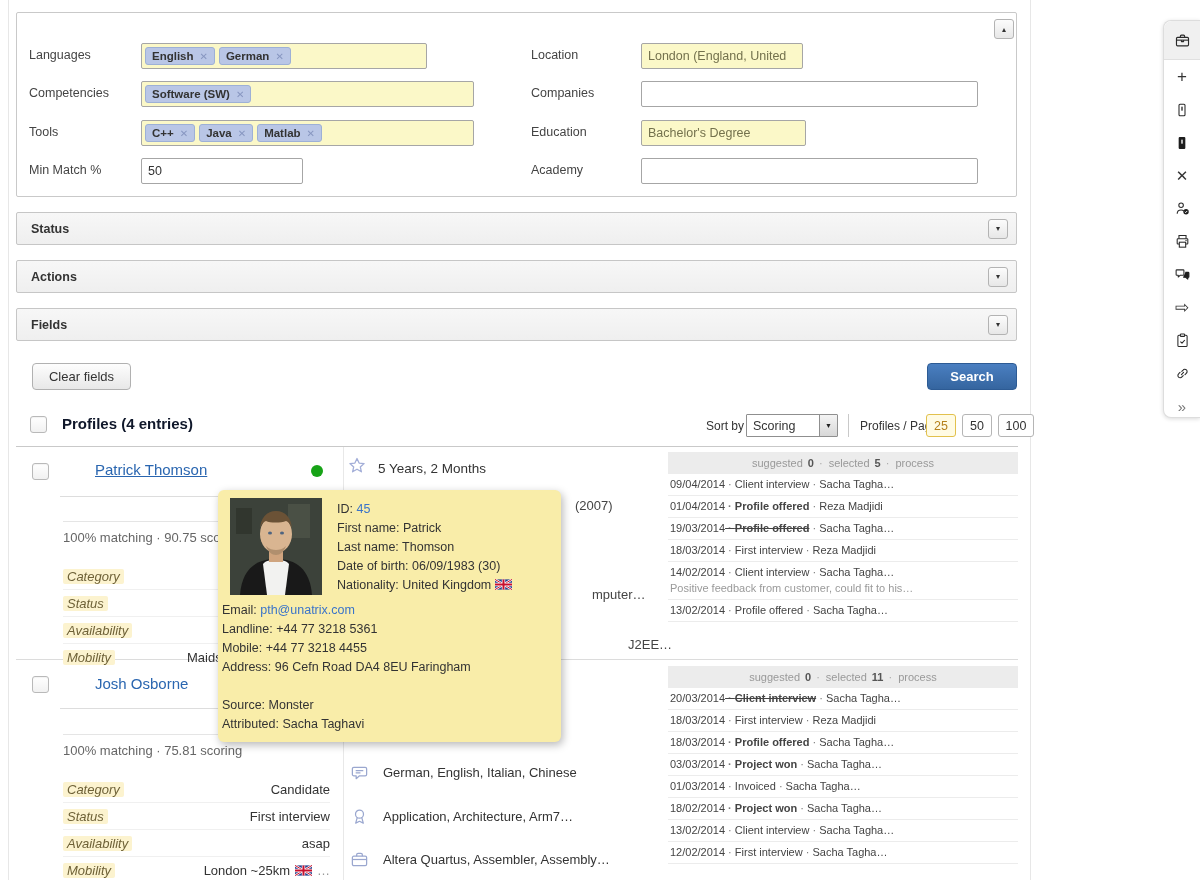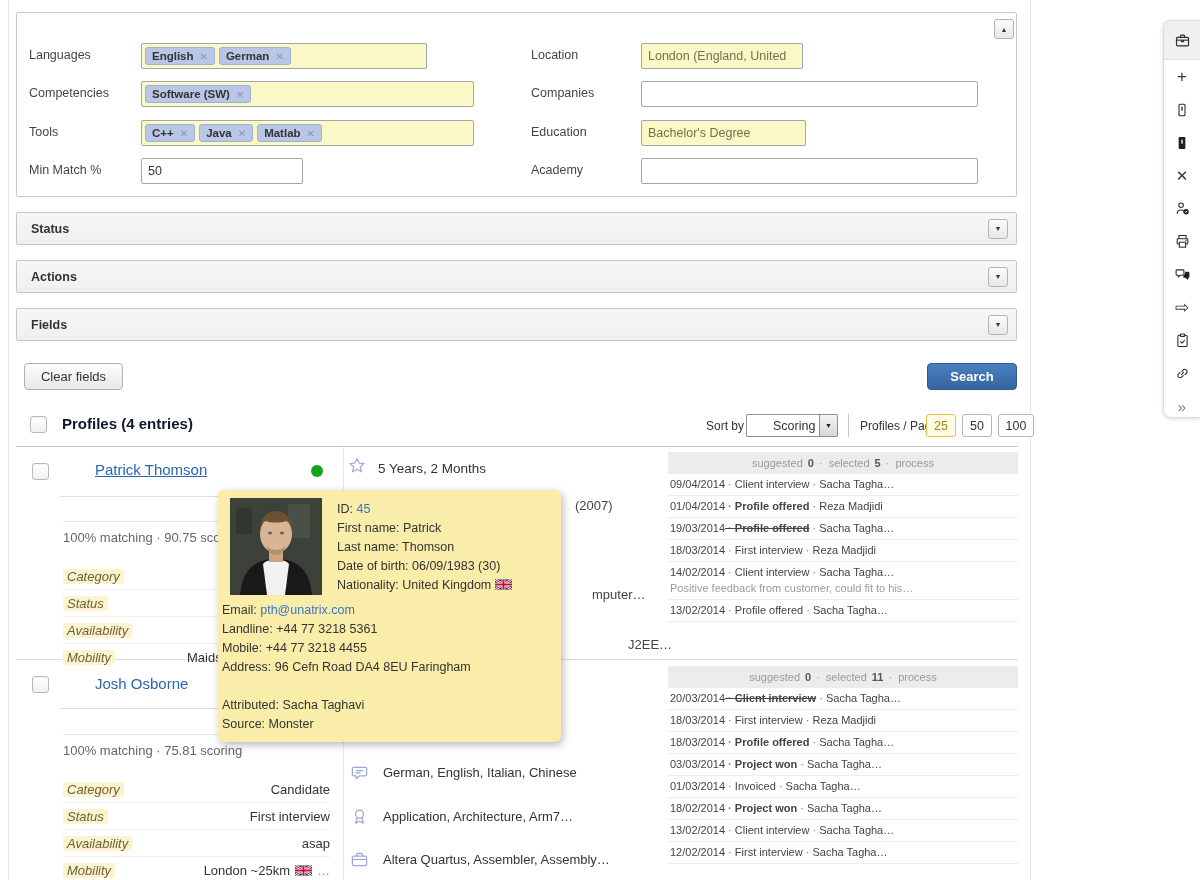--- a/index.html
+++ b/index.html
@@ -26,35 +26,35 @@
   
   .accordion{position:absolute;left:16px;width:1001px;height:33px;box-sizing:border-box;
      background:linear-gradient(#f7f7f7,#efefef);border:1px solid #c6c6c6;border-radius:2px;
      display:flex;align-items:center;justify-content:space-between;padding:0 8px 0 14px;}
   .acc-label{font-size:12.5px;font-weight:700;color:#333;}
   .acc-btn{position:static;}
 
   
   .btn{position:absolute;height:27px;border-radius:4px;font-size:13px;display:flex;
      align-items:center;justify-content:center;box-sizing:border-box;cursor:pointer;}
-  .btn-clear{left:24px;top:363px;width:99px;background:linear-gradient(#fdfdfd,#e8e8e8);
+  .btn-clear{left:32px;top:363px;width:99px;background:linear-gradient(#fdfdfd,#e8e8e8);
      border:1px solid #b1b1b1;color:#333;}
   .btn-search{left:927px;top:363px;width:90px;background:linear-gradient(#4a7fc1,#35659f);
      border:1px solid #2d5b94;color:#fff;font-weight:700;}
 
   
   .results-header{position:absolute;left:16px;top:405px;width:1002px;height:42px;
      border-bottom:1px solid #c9c9c9;box-sizing:border-box;}
   .cb{position:absolute;width:15px;height:15px;border:1px solid #b9b9b9;border-radius:3px;
      background:linear-gradient(#fff,#f1f1f1);box-shadow:inset 0 1px 1px rgba(0,0,0,.05);cursor:pointer;}
   .res-title{position:absolute;left:46px;top:10px;font-size:15px;font-weight:700;color:#0f172a;}
   .sort-label{position:absolute;left:690px;top:14px;font-size:12px;color:#333;}
   .sort-select{position:absolute;left:730px;top:9px;width:92px;height:23px;border:1px solid #8f8f8f;
      background:#fff;border-radius:1px;display:flex;align-items:center;justify-content:space-between;
-     font-size:12.5px;cursor:pointer;box-sizing:border-box;padding-left:20px;}
+     font-size:12.5px;cursor:pointer;box-sizing:border-box;}
   .sort-select .val{padding-left:6px;}
   .sort-select .arrow{width:17px;height:100%;border-left:1px solid #8f8f8f;
      background:linear-gradient(#f4f4f4,#d7d7d7);display:flex;align-items:center;justify-content:center;font-size:7px;color:#222;}
   .vsep{position:absolute;left:832px;top:9px;width:1px;height:23px;background:#c9c9c9;}
   .pp-label{position:absolute;left:844px;top:14px;font-size:12px;color:#333;}
   .pp-btn{position:absolute;top:9px;height:23px;border-radius:3px;font-size:12.5px;display:flex;
      align-items:center;justify-content:center;cursor:pointer;box-sizing:border-box;
      background:#fff;border:1px solid #b5b5b5;color:#333;}
   .pp-25{left:910px;width:30px;background:#fffbe4;border:1px solid #e2c14d;color:#b5801c;}
   .pp-50{left:946px;width:30px;}
@@ -415,22 +415,22 @@
               <path d="M30 0 V36 M0 18 H60" stroke="#fff" stroke-width="12"></path>
               <path d="M30 0 V36 M0 18 H60" stroke="#c8102e" stroke-width="7"></path>
             </svg></span></div>
     </div>
     <div class="tt-bottom">
       <div class="tt-line"><span>Email:</span> <span class="blue">pth@unatrix.com</span></div>
       <div class="tt-line">Landline: +44 77 3218 5361</div>
       <div class="tt-line">Mobile: +44 77 3218 4455</div>
       <div class="tt-line">Address: 96 Cefn Road DA4 8EU Faringham</div>
       <div class="tt-gap"></div>
+      <div class="tt-line">Source: Monster</div>
       <div class="tt-line">Attributed: Sacha Taghavi</div>
-      <div class="tt-line">Source: Monster</div>
     </div>
   </div>
 
   <div class="sidebar">
     <div class="sb-cell sb-active">
       <svg class="ic" width="17" height="17" viewBox="0 0 24 24" fill="none" stroke="#2a2a2a" stroke-width="1.6" stroke-linejoin="round">
           <rect x="3.5" y="7.5" width="17" height="12" rx="1.5"></rect>
           <path d="M9 7.5V6a1.5 1.5 0 0 1 1.5-1.5h3A1.5 1.5 0 0 1 15 6v1.5"></path>
           <path d="M3.5 11.5h17"></path>
           <path d="M10.5 11.5v2h3v-2"></path>

